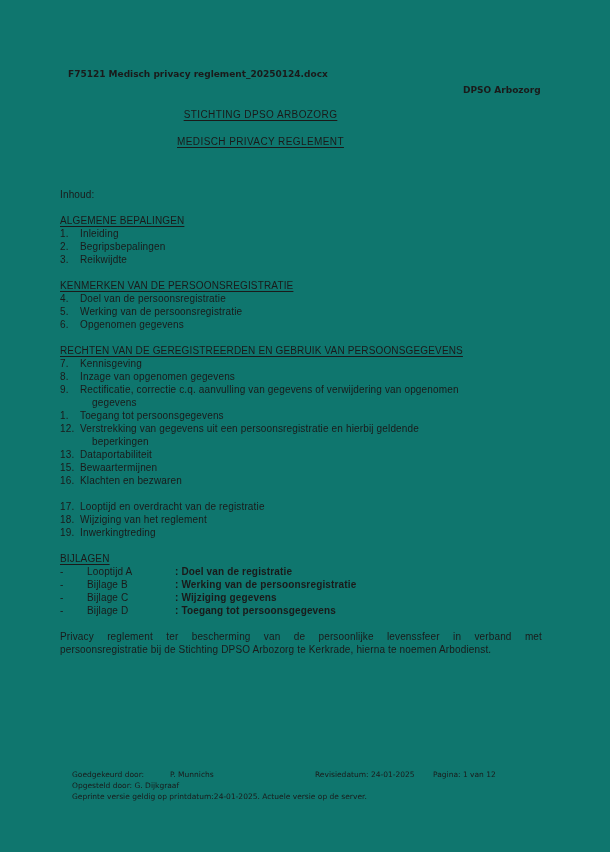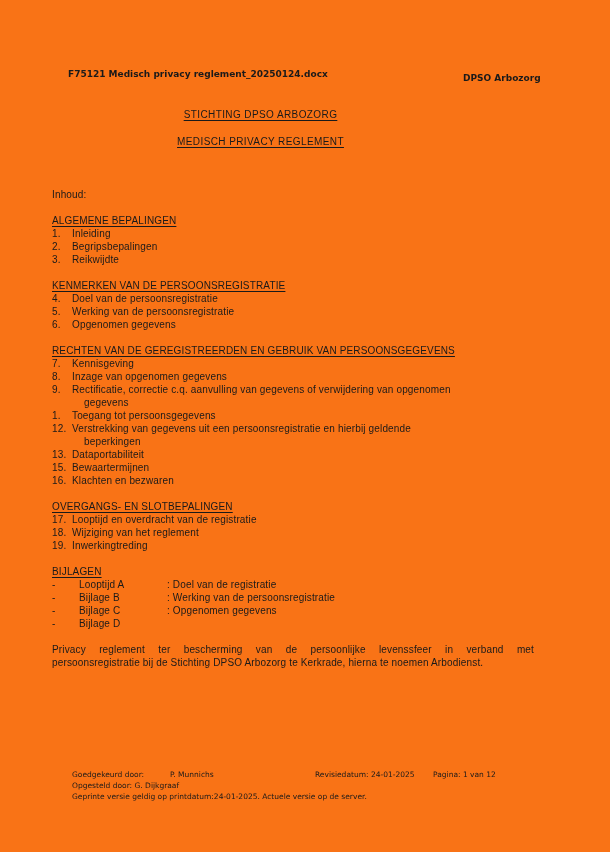--- a/index.html
+++ b/index.html
@@ -4,57 +4,57 @@
 <style>
   html,body { margin:0; padding:0; }
   body {
     width:610px; height:852px;
     background:#ffffff;
     font-family:"Liberation Sans", sans-serif;
     color:#1a1a1a;
     position:relative;
     overflow:hidden;
   }
-  .page { position:absolute; inset:0; background:#f97316; }
+  .page { position:absolute; inset:0; background:#0f766e; }
 
   
   .doc-header {
     position:absolute; top:68px; left:68px; right:40px;
     font-family:"DejaVu Sans", sans-serif;
     font-weight:bold; font-size:9px; line-height:12px;
     white-space:nowrap;
   }
-  .doc-header .hdr-right { position:absolute; left:354px; top:4px;padding-left:41px; }
+  .doc-header .hdr-right { position:absolute; left:354px; top:16px;padding-left:41px; }
 
   
   .titles {
     position:absolute; top:109px; left:0; width:521px;
     text-align:center; font-size:10px; line-height:12px;
     letter-spacing:0.4px;
   }
   .titles .title-line { text-decoration:underline; text-underline-offset:2px; }
   .titles .title-line + .title-line { margin-top:15px; }
 
   
   .content {
-    position:absolute; top:188px; left:52px; width:482px;
+    position:absolute; top:188px; left:60px; width:482px;
     font-size:10px; line-height:13px; letter-spacing:0.15px;
   }
   .section { margin-top:13px; }
   .sec-heading { text-decoration:underline; text-underline-offset:2px; }
   .li { display:flex; }
   .li .num { flex:none; width:20px; }
   .li .txt { flex:1; }
   .li-cont { padding-left:32px; }
 
   
   .brow { display:flex; }
   .brow .bdash  { flex:none; width:27px; }
   .brow .blabel { flex:none; width:88px; }
-  .brow .bdesc  { flex:1; }
+  .brow .bdesc  { flex:1;font-weight:bold; }
 
   
   .closing { margin-top:13px; }
   .closing .just {
     text-align:justify;
     text-align-last:justify;
   }
 
   
   .doc-footer {
@@ -158,21 +158,20 @@
             <span class="txt">Bewaartermijnen</span>
           </div>
           <div class="li">
             <span class="num">16.</span>
             <span class="txt">Klachten en bezwaren</span>
           </div>
         </div>
     </div>
 
     <div class="section">
-      <div class="sec-heading">OVERGANGS- EN SLOTBEPALINGEN</div>
       <div class="items">
           <div class="li">
             <span class="num">17.</span>
             <span class="txt">Looptijd en overdracht van de registratie</span>
           </div>
           <div class="li">
             <span class="num">18.</span>
             <span class="txt">Wijziging van het reglement</span>
           </div>
           <div class="li">
@@ -191,25 +190,26 @@
             <span class="bdesc">: Doel van de registratie</span>
           </div>
           <div class="brow">
             <span class="bdash">-</span>
             <span class="blabel">Bijlage B</span>
             <span class="bdesc">: Werking van de persoonsregistratie</span>
           </div>
           <div class="brow">
             <span class="bdash">-</span>
             <span class="blabel">Bijlage C</span>
-            <span class="bdesc">: Opgenomen gegevens</span>
+            <span class="bdesc">: Wijziging gegevens</span>
           </div>
           <div class="brow">
             <span class="bdash">-</span>
             <span class="blabel">Bijlage D</span>
+            <span class="bdesc">: Toegang tot persoonsgegevens</span>
           </div>
         </div>
     </div>
 
     <div class="closing">
       <div class="just">Privacy reglement ter bescherming van de persoonlijke levenssfeer in verband met</div>
       <div>persoonsregistratie bij de Stichting DPSO Arbozorg te Kerkrade, hierna te noemen Arbodienst.</div>
     </div>
   </div>
 

